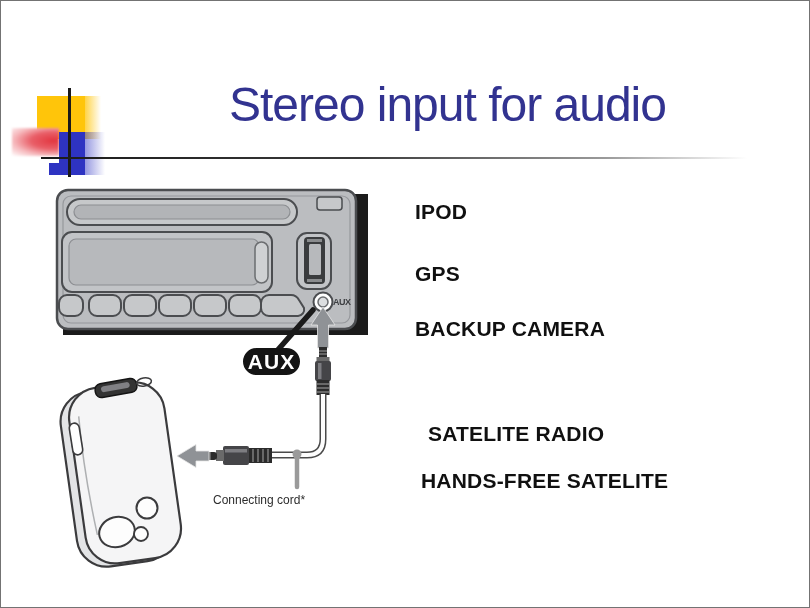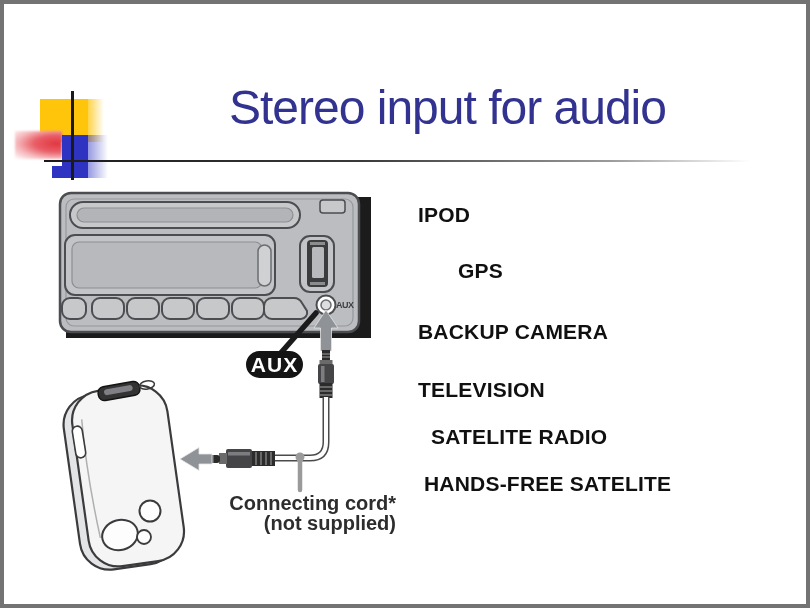--- a/index.html
+++ b/index.html
@@ -1,19 +1,19 @@
 <!DOCTYPE html>
 <html><head>
 <meta charset="utf-8">
 <style>
   html,body{margin:0;padding:0;background:#fff;}
   .slide{
     position:relative; width:810px; height:608px; background:#ffffff;
     overflow:hidden; font-family:"Liberation Sans",sans-serif;
-    border:4px solid #737373; box-sizing:border-box;
+    border:1px solid #737373; box-sizing:border-box;
   }
   
   .deco{position:absolute;}
   .deco-yellow{left:36px;top:95px;width:48px;height:43px;background:#ffc50a;}
   .deco-yellow-trail{left:84px;top:95px;width:16px;height:43px;
     background:linear-gradient(to right, rgba(255,197,10,.75), rgba(255,197,10,0));}
   .deco-red{left:11px;top:127px;width:47px;height:28px;
     background:radial-gradient(ellipse at 88% 45%, #e23640 0%, #e95f68 38%, #f6b9bd 68%, #ffffff 100%);
     filter:blur(1px);}
   .deco-blue{left:58px;top:131px;width:26px;height:43px;background:#2e33c2;}
@@ -38,22 +38,22 @@
     font-size:21px; letter-spacing:1px; display:flex; align-items:center;
     justify-content:center; border:2px solid #141414; box-sizing:border-box;
   }
   
   .aux-port-label{
     position:absolute; left:332px; top:296px; font-size:9px; font-weight:bold;
     color:#3d3f42; letter-spacing:-0.5px;
   }
   
   .cord-caption{
-    position:absolute; left:212px; top:489px; width:180px; text-align:right;
-    font-weight:bold; font-size:20px; color:#2d2d2d; line-height:20px;
+    position:absolute; left:212px; top:489px; width:180px; text-align:left;
+    font-weight:normal; font-size:12px; color:#2d2d2d; line-height:20px;
   }
   
   .list-item{
     position:absolute; font-weight:bold; font-size:21px; color:#101010;
     white-space:nowrap; letter-spacing:0.2px; line-height:1;
   }
 </style>
 </head>
 <body>
 
@@ -168,23 +168,21 @@
       <circle cx="140" cy="533" r="7" fill="#fdfdfd" stroke="#3b3b3d" stroke-width="1.8"></circle>
     </g>
   </svg>
 
   <div class="aux-pill">AUX</div>
 
   <div class="aux-port-label">AUX</div>
 
   <div class="cord-caption">
     <div>Connecting cord*</div>
-    <div>(not supplied)</div>
   </div>
 
   <div class="list-item" style="left:414px; top:200px;text-align:right;">IPOD</div>
-  <div class="list-item" style="left:414px; top:256px;margin-left:40px;">GPS</div>
+  <div class="list-item" style="left:414px; top:262px;">GPS</div>
   <div class="list-item" style="left:414px; top:317px;text-align:center;">BACKUP CAMERA</div>
-  <div class="list-item" style="left:414px; top:375px;">TELEVISION</div>
   <div class="list-item" style="left:427px; top:422px;">SATELITE RADIO</div>
   <div class="list-item" style="left:420px; top:469px;">HANDS-FREE SATELITE</div>
 
 </div>
 
 </body></html>

